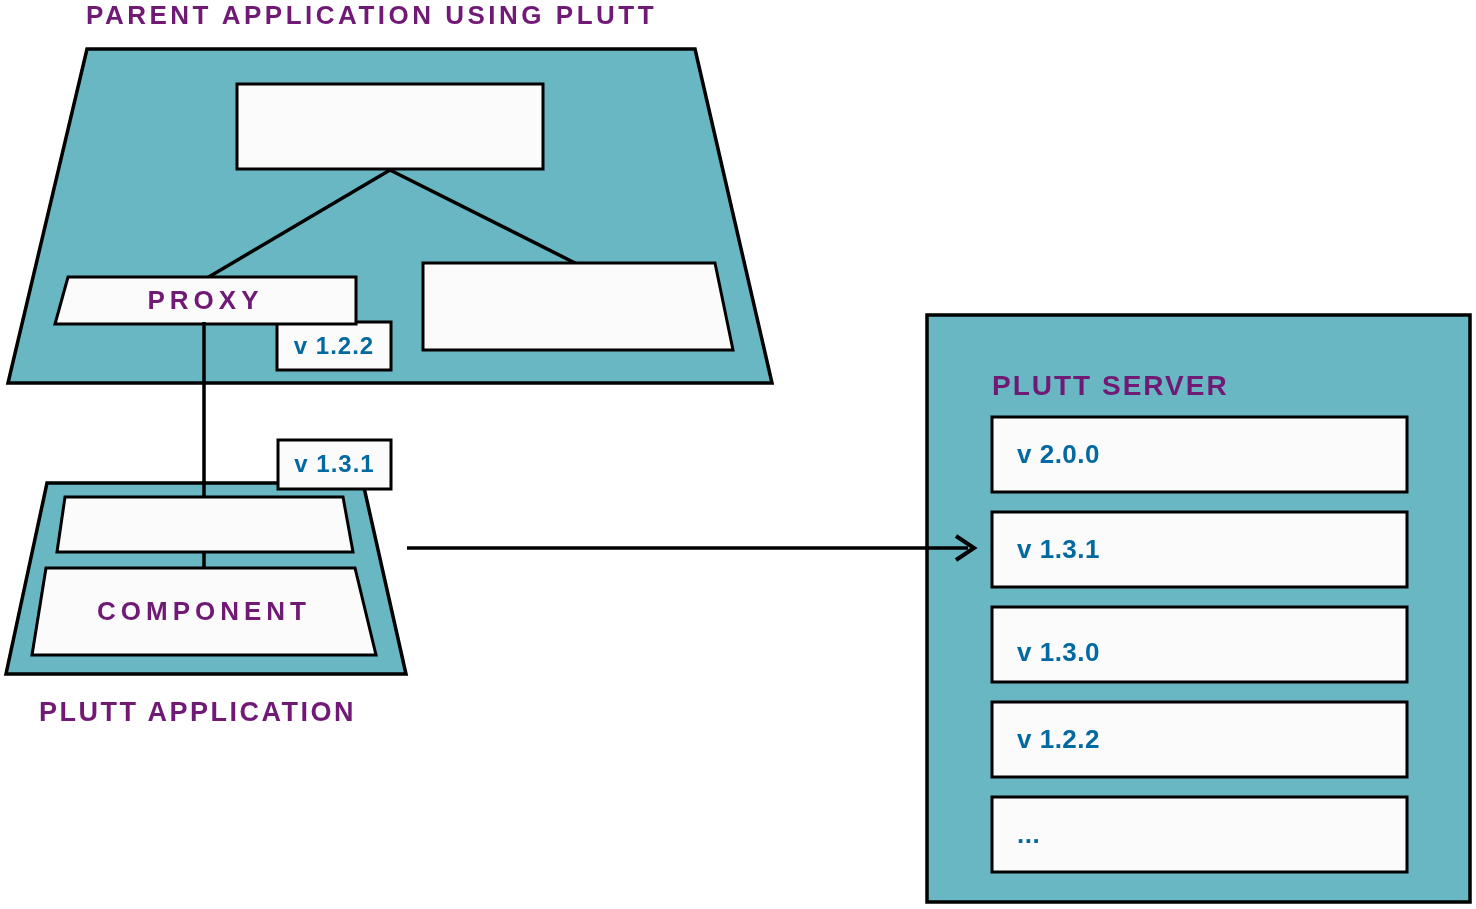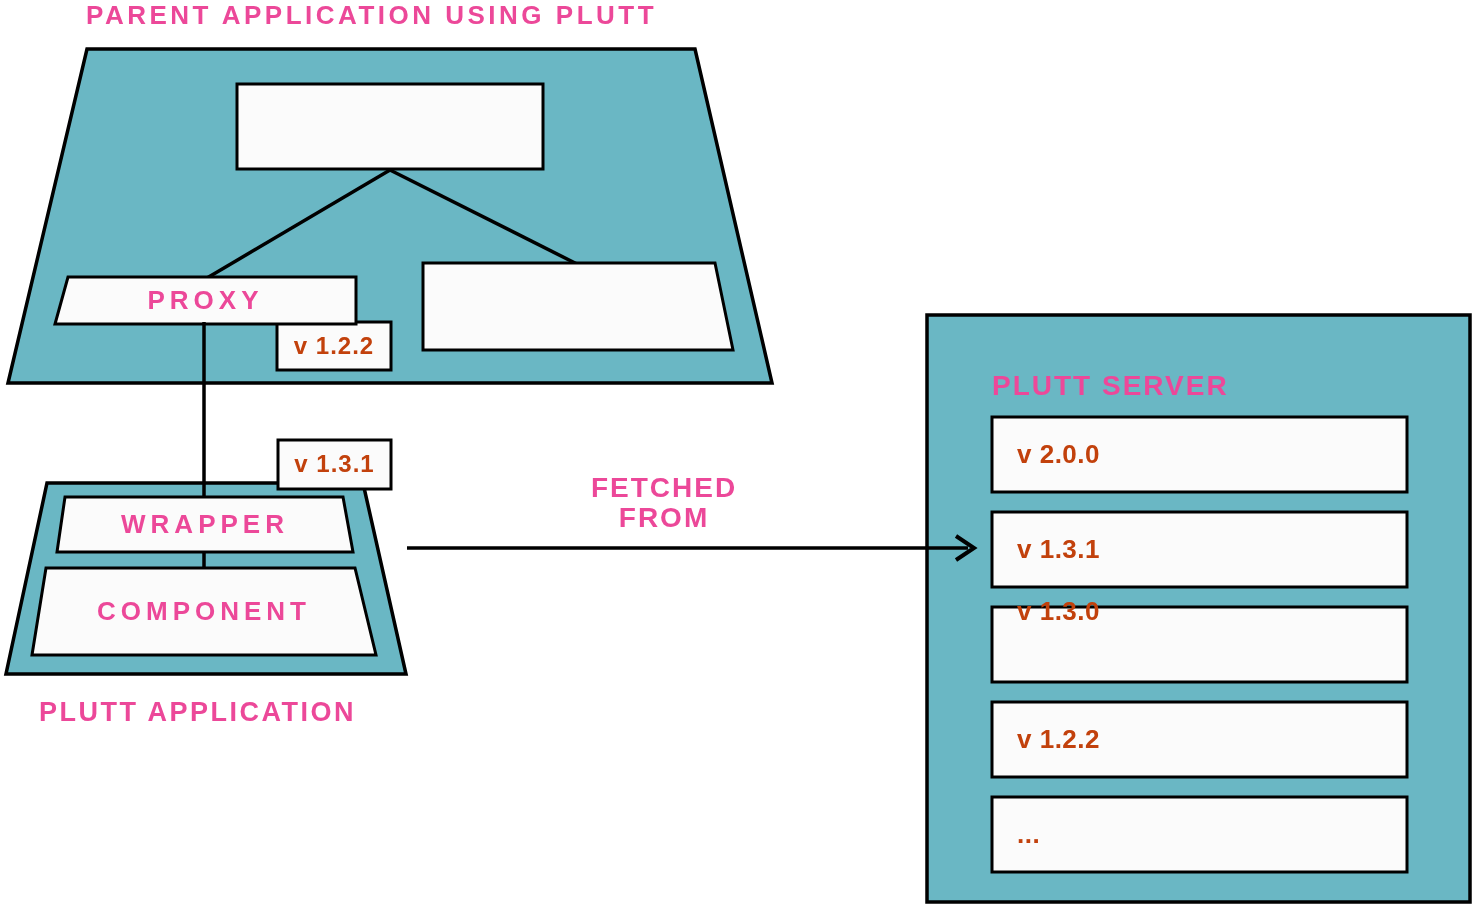--- a/index.html
+++ b/index.html
@@ -8,26 +8,26 @@
     background:#ffffff; font-family:"Liberation Sans", sans-serif;
     overflow:hidden;
   }
   .canvas svg { position:absolute; left:0; top:0; }
   .teal   { fill:#6ab7c4; stroke:#000; stroke-width:3.5; }
   .whitebox { fill:#fbfbfb; stroke:#000; stroke-width:3; }
   .wire   { stroke:#000; stroke-width:3.5; fill:none; }
   .arrowhead { stroke:#000; stroke-width:4; fill:none; stroke-linejoin:miter; }
 
   .label {
-    position:absolute; font-weight:bold; color:#ec4899;
+    position:absolute; font-weight:bold; color:#701a75;
     white-space:nowrap; line-height:1.1;
   }
   .center { display:flex; align-items:center; justify-content:center;text-align:right; }
   .vcenter { display:flex; align-items:center;text-align:center; }
-  .version-text { color:#c2410c; }
+  .version-text { color:#0369a1; }
   .diagram-title   { font-size:26px; letter-spacing:3.5px; }
   .caption         { font-size:27px; letter-spacing:2.5px; }
   .node-label      { font-size:26px; letter-spacing:5px; }
   .small-version   { font-size:24px; letter-spacing:1px; }
   .arrow-label     { font-size:28px; letter-spacing:2px; text-align:center; line-height:30px; }
   .server-title    { font-size:28px; letter-spacing:2px;text-align:right; }
   .server-version  { font-size:26px; letter-spacing:0.5px; padding-left:25px; }
 </style>
 </head>
 <body>
@@ -74,32 +74,27 @@
   </svg>
 
   <div class="label diagram-title" style="left:86px; top:1px;">PARENT APPLICATION USING PLUTT</div>
 
   <div class="label node-label center" style="left:55px; top:277px; width:301px; height:47px;">PROXY</div>
 
   <div class="label small-version version-text center" style="left:277px; top:322px; width:114px; height:48px;">v 1.2.2</div>
 
   <div class="label small-version version-text center" style="left:278px; top:440px; width:113px; height:49px;">v 1.3.1</div>
 
-  <div class="label node-label center" style="left:57px; top:497px; width:296px; height:55px;">WRAPPER</div>
 
   <div class="label node-label center" style="left:32px; top:568px; width:344px; height:87px;">COMPONENT</div>
 
   <div class="label caption" style="left:39px; top:698px;">PLUTT APPLICATION</div>
 
-  <div class="label arrow-label" style="left:534px; top:473px; width:260px;">
-    <div>FETCHED</div>
-    <div>FROM</div>
-  </div>
 
   <div class="label server-title" style="left:992px; top:371px;">PLUTT SERVER</div>
 
   <div class="label server-version version-text vcenter" style="left:992px; top:417px; width:415px; height:75px;">v 2.0.0</div>
   <div class="label server-version version-text vcenter" style="left:992px; top:512px; width:415px; height:75px;">v 1.3.1</div>
-  <div class="label server-version version-text vcenter" style="left:992px; top:572px; width:415px; height:79px;">v 1.3.0</div>
+  <div class="label server-version version-text vcenter" style="left:992px; top:613px; width:415px; height:79px;">v 1.3.0</div>
   <div class="label server-version version-text vcenter" style="left:992px; top:702px; width:415px; height:75px;">v 1.2.2</div>
   <div class="label server-version version-text vcenter" style="left:992px; top:797px; width:415px; height:75px;">...</div>
 
 </div>
 
 </body></html>

